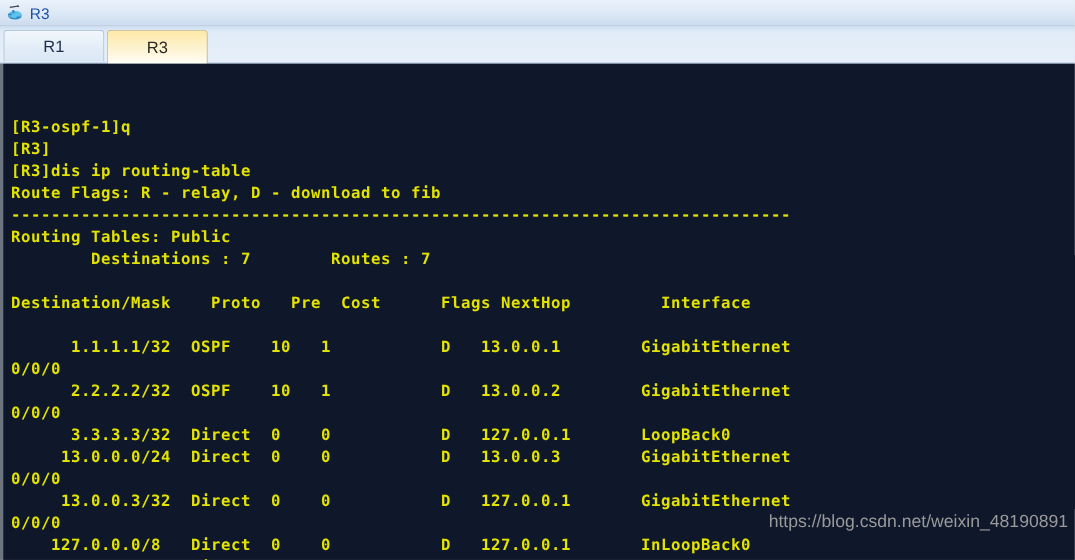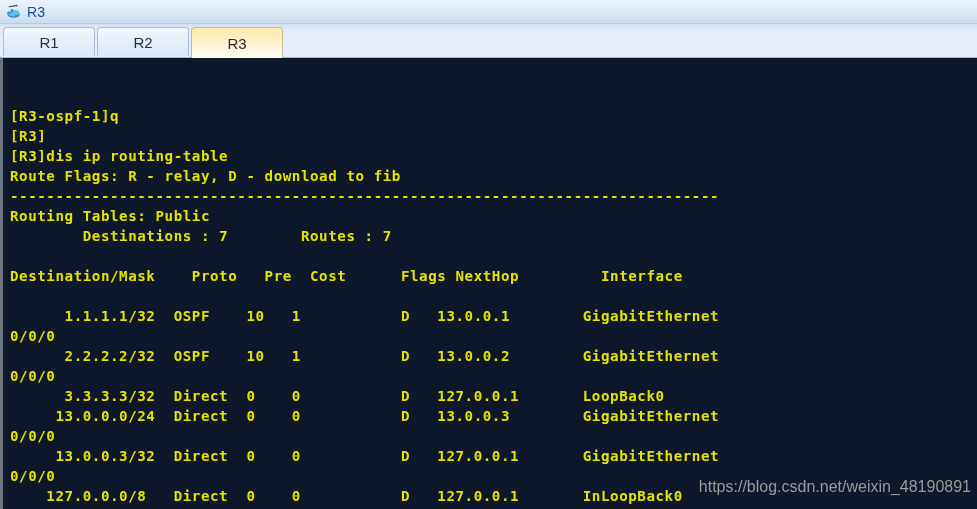--- a/index.html
+++ b/index.html
@@ -110,21 +110,21 @@
     white-space: pre;
     font-weight: bold;
   }
   .term-line {
     height: 20px;
     white-space: pre;
   }
   .watermark {
     position: absolute;
     right: 6px;
-    bottom: 12px;
+    bottom: 24px;
     color: #9a9a9a;
     font-family: "Liberation Sans", sans-serif;
     font-size: 16px;
     font-weight: normal;
     letter-spacing: 0;
     white-space: pre;
   }
 </style>
 </head>
 <body>
@@ -141,23 +141,20 @@
       <path d="M10.0 12.0 L13.6 12.0 L13.6 13.4 L10.0 13.4 Z" fill="#2b87c8"></path>
       <path d="M2.2 9.4 L5.6 9.4 L5.6 10.8 L2.2 10.8 Z" fill="#2b87c8"></path>
     </svg>
     <span class="win-title">R3</span>
   </div>
 
   <div class="tabstrip">
     <div class="tab">
       <span>R1</span>
     </div>
-    <div class="tab">
-      <span>R2</span>
-    </div>
     <div class="tab active">
       <span>R3</span>
     </div>
   </div>
 
   <div class="term-wrap">
     <div class="terminal" id="terminal">
       <div class="term-line">[R3-ospf-1]q</div><div class="term-line">[R3]</div><div class="term-line">[R3]dis ip routing-table</div><div class="term-line">Route Flags: R - relay, D - download to fib</div><div class="term-line">------------------------------------------------------------------------------</div><div class="term-line">Routing Tables: Public</div><div class="term-line">        Destinations : 7        Routes : 7</div><div class="term-line"></div><div class="term-line">Destination/Mask    Proto   Pre  Cost      Flags NextHop         Interface</div><div class="term-line"></div><div class="term-line">      1.1.1.1/32  OSPF    10   1           D   13.0.0.1        GigabitEthernet</div><div class="term-line">0/0/0</div><div class="term-line">      2.2.2.2/32  OSPF    10   1           D   13.0.0.2        GigabitEthernet</div><div class="term-line">0/0/0</div><div class="term-line">      3.3.3.3/32  Direct  0    0           D   127.0.0.1       LoopBack0</div><div class="term-line">     13.0.0.0/24  Direct  0    0           D   13.0.0.3        GigabitEthernet</div><div class="term-line">0/0/0</div><div class="term-line">     13.0.0.3/32  Direct  0    0           D   127.0.0.1       GigabitEthernet</div><div class="term-line">0/0/0</div><div class="term-line">    127.0.0.0/8   Direct  0    0           D   127.0.0.1       InLoopBack0</div><div class="term-line">   127.0.0.1/32   Direct  0    0           D   127.0.0.1       InLoopBack0</div><div class="watermark">https://blog.csdn.net/weixin_48190891</div>
     </div>
   </div>

